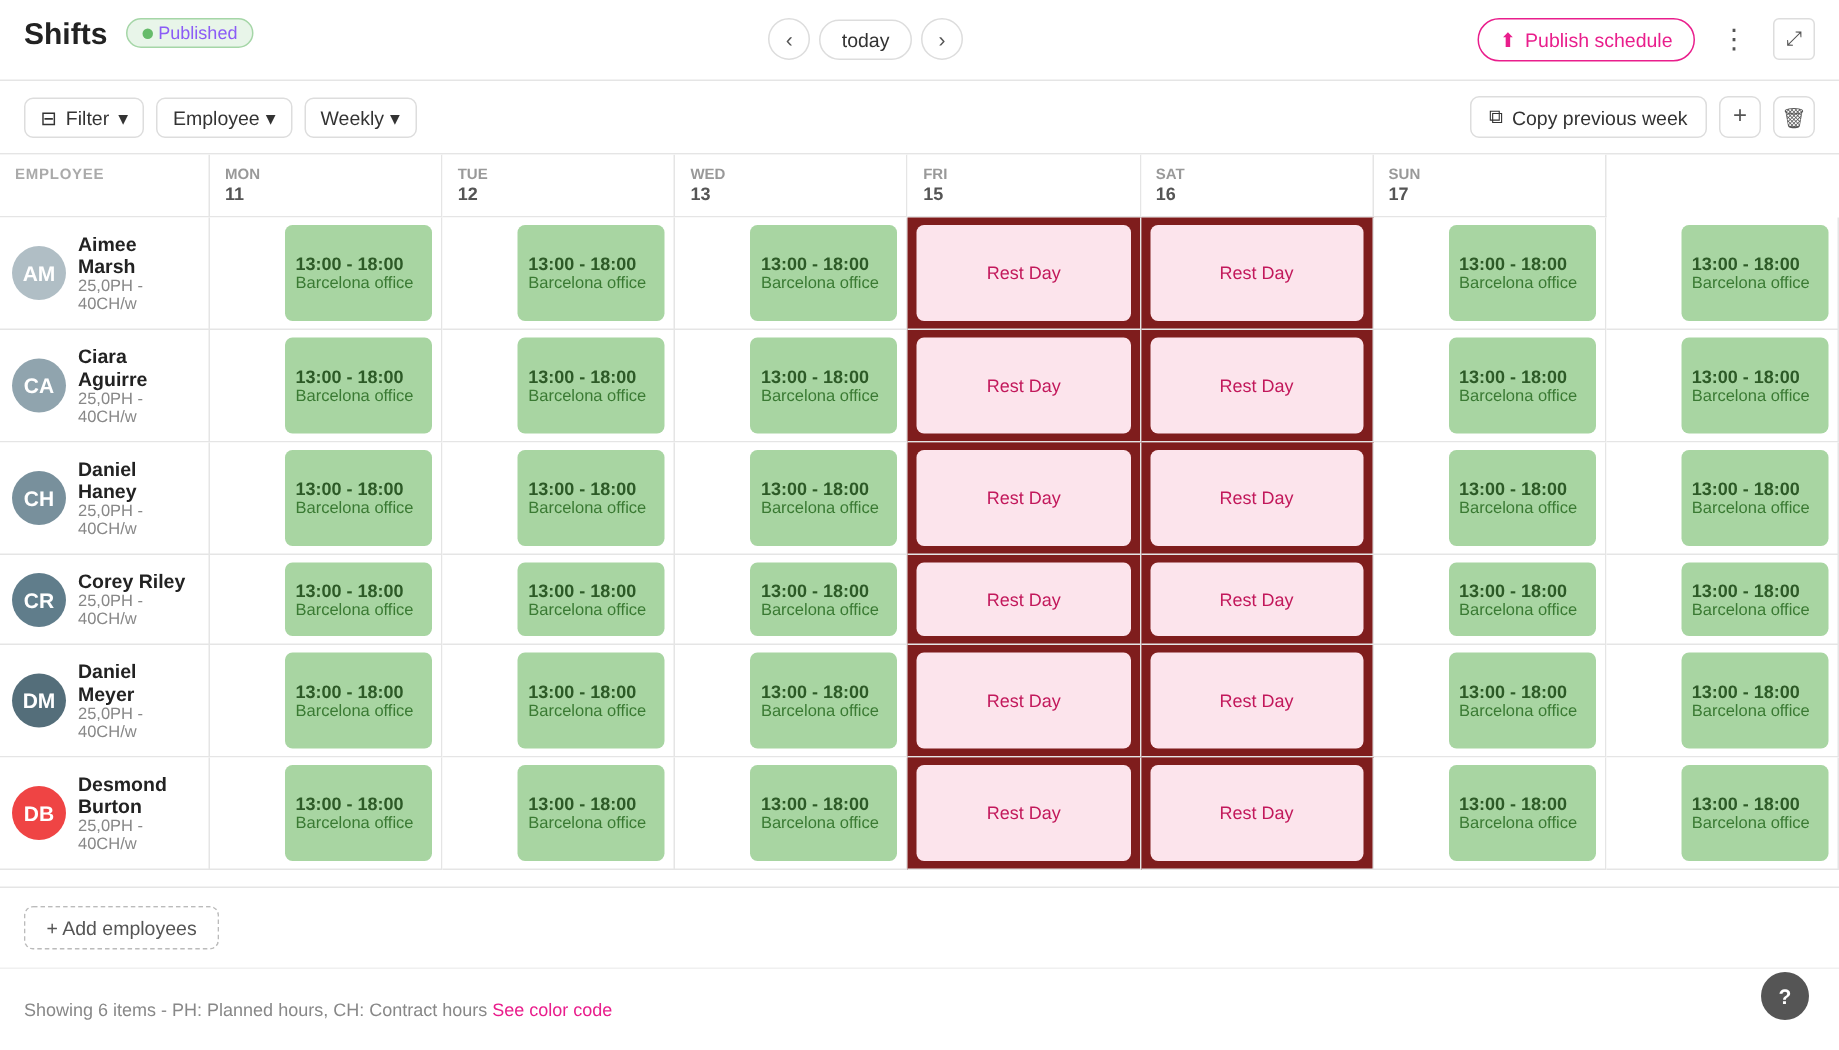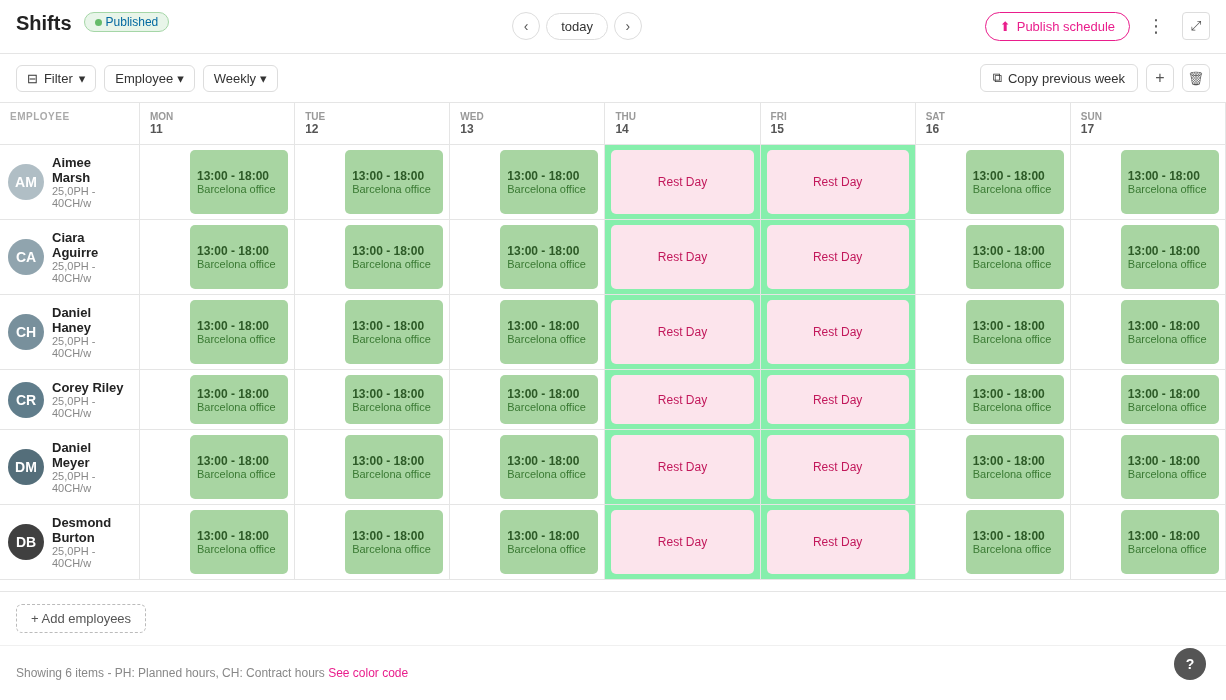--- a/index.html
+++ b/index.html
@@ -2,21 +2,21 @@
 <html><head>
   <meta charset="utf-8">
   <style>
     * { box-sizing: border-box; margin: 0; padding: 0; }
     body { font-family: -apple-system, BlinkMacSystemFont, 'Segoe UI', sans-serif; background: #f5f5f5; color: #333; font-size: 13px; }
     .app-container { width: 1226px; height: 700px; background: #fff; overflow: hidden; display: flex; flex-direction: column; }
     
     
     .header { display: flex; align-items: flex-start; padding: 12px 16px; border-bottom: 1px solid #e5e5e5; gap: 12px; }
     .header-title { font-size: 20px; font-weight: 700; color: #222; }
-    .badge-published { background: #e8f5e9; color: #0369a1; border: 1px solid #a5d6a7; border-radius: 12px; padding: 2px 10px; font-size: 12px; font-weight: 500; display: flex; align-items: center; gap: 4px; }
+    .badge-published { background: #e8f5e9; color: #8b5cf6; border: 1px solid #a5d6a7; border-radius: 12px; padding: 2px 10px; font-size: 12px; font-weight: 500; display: flex; align-items: center; gap: 4px; }
     .badge-dot { width: 7px; height: 7px; background: #66bb6a; border-radius: 50%; display: inline-block; }
     .header-spacer { flex: 1; }
     .nav-area { display: flex; align-items: center; gap: 6px; }
     .nav-btn { background: none; border: 1px solid #ddd; border-radius: 50%; width: 28px; height: 28px; cursor: pointer; display: flex; align-items: center; justify-content: center; color: #555; font-size: 14px; }
     .week-selector { border: 1px solid #ddd; border-radius: 20px; padding: 5px 14px; font-size: 13px; display: flex; align-items: center; gap: 8px; background: #fff; cursor: pointer; }
     .sort-icons { display: flex; flex-direction: column; gap: 1px; }
     .sort-icons span { font-size: 8px; color: #aaa; line-height: 1; }
     .btn-publish { border: 1.5px solid #e91e8c; color: #e91e8c; background: #fff; border-radius: 20px; padding: 6px 14px; font-size: 13px; cursor: pointer; display: flex; align-items: center; gap: 6px; font-weight: 500; }
     .btn-icon-circle { background: none; border: none; cursor: pointer; width: 28px; height: 28px; border-radius: 50%; display: flex; align-items: center; justify-content: center; color: #555; font-size: 18px; }
     .btn-expand { background: none; border: 1px solid #ddd; border-radius: 4px; width: 28px; height: 28px; cursor: pointer; display: flex; align-items: center; justify-content: center; color: #555; }
@@ -45,21 +45,21 @@
     .avatar-placeholder { width: 36px; height: 36px; border-radius: 50%; flex-shrink: 0; display: flex; align-items: center; justify-content: center; font-size: 14px; font-weight: 600; color: #fff; }
     .employee-info { }
     .employee-name { font-size: 13px; font-weight: 600; color: #222; }
     .employee-meta { font-size: 11px; color: #888; }
     
     
     .shift-cell { padding: 5px 6px; border-bottom: 1px solid #e5e5e5; border-right: 1px solid #e5e5e5; background: #fff; display: flex; align-items: stretch; }
     .shift-block { background: #a8d5a2; border-radius: 5px; padding: 5px 7px; width: 100%; cursor: pointer; min-height: 48px; display: flex; flex-direction: column; justify-content: center; margin-left: 44px; }
     .shift-time { font-size: 12px; font-weight: 600; color: #2d5a27; }
     .shift-location { font-size: 11px; color: #3a7a33; }
-    .rest-cell { padding: 5px 6px; border-bottom: 1px solid #e5e5e5; border-right: 1px solid #e5e5e5; background: #86efac; display: flex; align-items: stretch; }
+    .rest-cell { padding: 5px 6px; border-bottom: 1px solid #e5e5e5; border-right: 1px solid #e5e5e5; background: #7f1d1d; display: flex; align-items: stretch; }
     .rest-block { background: #fce4ec; border-radius: 5px; padding: 5px 7px; width: 100%; min-height: 48px; display: flex; align-items: center; justify-content: center; cursor: pointer; }
     .rest-text { font-size: 12px; color: #c2185b; font-weight: 500; }
 
     
     .add-employees-row { padding: 12px 16px; border-top: 1px solid #e5e5e5; }
     .btn-add-employees { display: flex; align-items: center; gap: 6px; border: 1.5px dashed #bbb; border-radius: 6px; padding: 6px 14px; background: #fff; cursor: pointer; font-size: 13px; color: #555; }
     
     
     .status-bar { padding: 20px 16px; font-size: 12px; color: #888; border-top: 1px solid #f0f0f0; }
     .status-bar a { color: #e91e8c; text-decoration: none; cursor: pointer; }
@@ -132,24 +132,20 @@
         </div>
       <div class="col-header">
           <span class="day-name">TUE</span>
           <span class="day-num">12</span>
         </div>
       <div class="col-header">
           <span class="day-name">WED</span>
           <span class="day-num">13</span>
         </div>
       <div class="col-header">
-          <span class="day-name">THU</span>
-          <span class="day-num">14</span>
-        </div>
-      <div class="col-header">
           <span class="day-name">FRI</span>
           <span class="day-num">15</span>
         </div>
       <div class="col-header">
           <span class="day-name">SAT</span>
           <span class="day-num">16</span>
         </div>
       <div class="col-header">
           <span class="day-name">SUN</span>
           <span class="day-num">17</span>
@@ -396,21 +392,21 @@
       </div>
           <div class="shift-cell">
         <div class="shift-block">
           <div class="shift-time">13:00 - 18:00</div>
           <div class="shift-location">Barcelona office</div>
         </div>
       </div>
         </div>
         <div class="schedule-grid">
           <div class="employee-cell">
-    <div class="avatar-placeholder" style="background:#404040">DB</div>
+    <div class="avatar-placeholder" style="background:#ef4444">DB</div>
     <div class="employee-info">
       <div class="employee-name">Desmond Burton</div>
       <div class="employee-meta">25,0PH - 40CH/w</div>
     </div>
   </div>
           <div class="shift-cell">
         <div class="shift-block">
           <div class="shift-time">13:00 - 18:00</div>
           <div class="shift-location">Barcelona office</div>
         </div>

